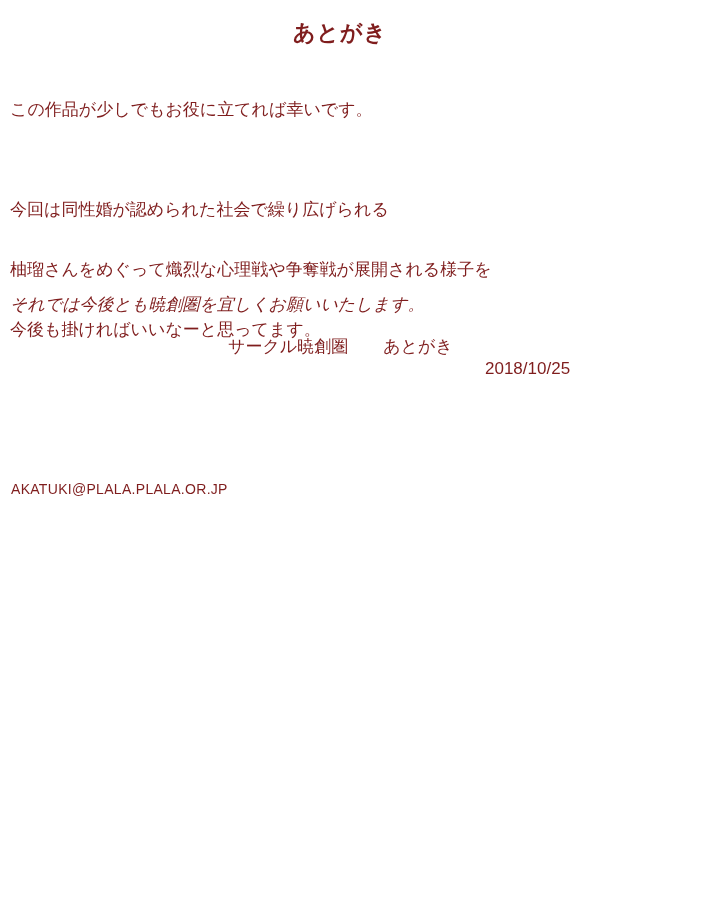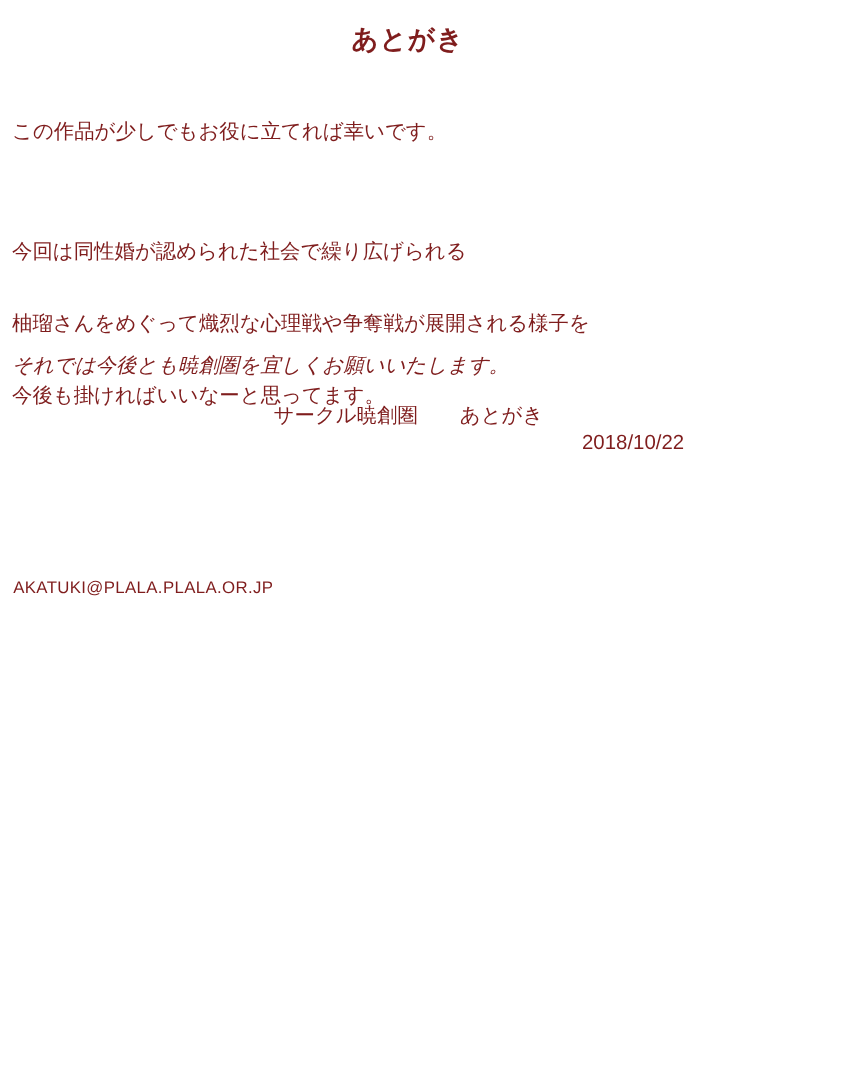--- a/index.html
+++ b/index.html
@@ -86,18 +86,18 @@
 
   <div class="body-block p3">
     <div class="line">それでは今後とも暁創圏を宜しくお願いいたします。</div>
   </div>
 
   <div class="signature">
     <span>サークル暁創圏</span>
     <span>あとがき</span>
   </div>
 
-  <div class="date">2018/10/22</div>
+  <div class="date">2018/10/25</div>
 
 
   <div class="email">AKATUKI@PLALA.PLALA.OR.JP</div>
 
 </div>
 
 </body></html>

